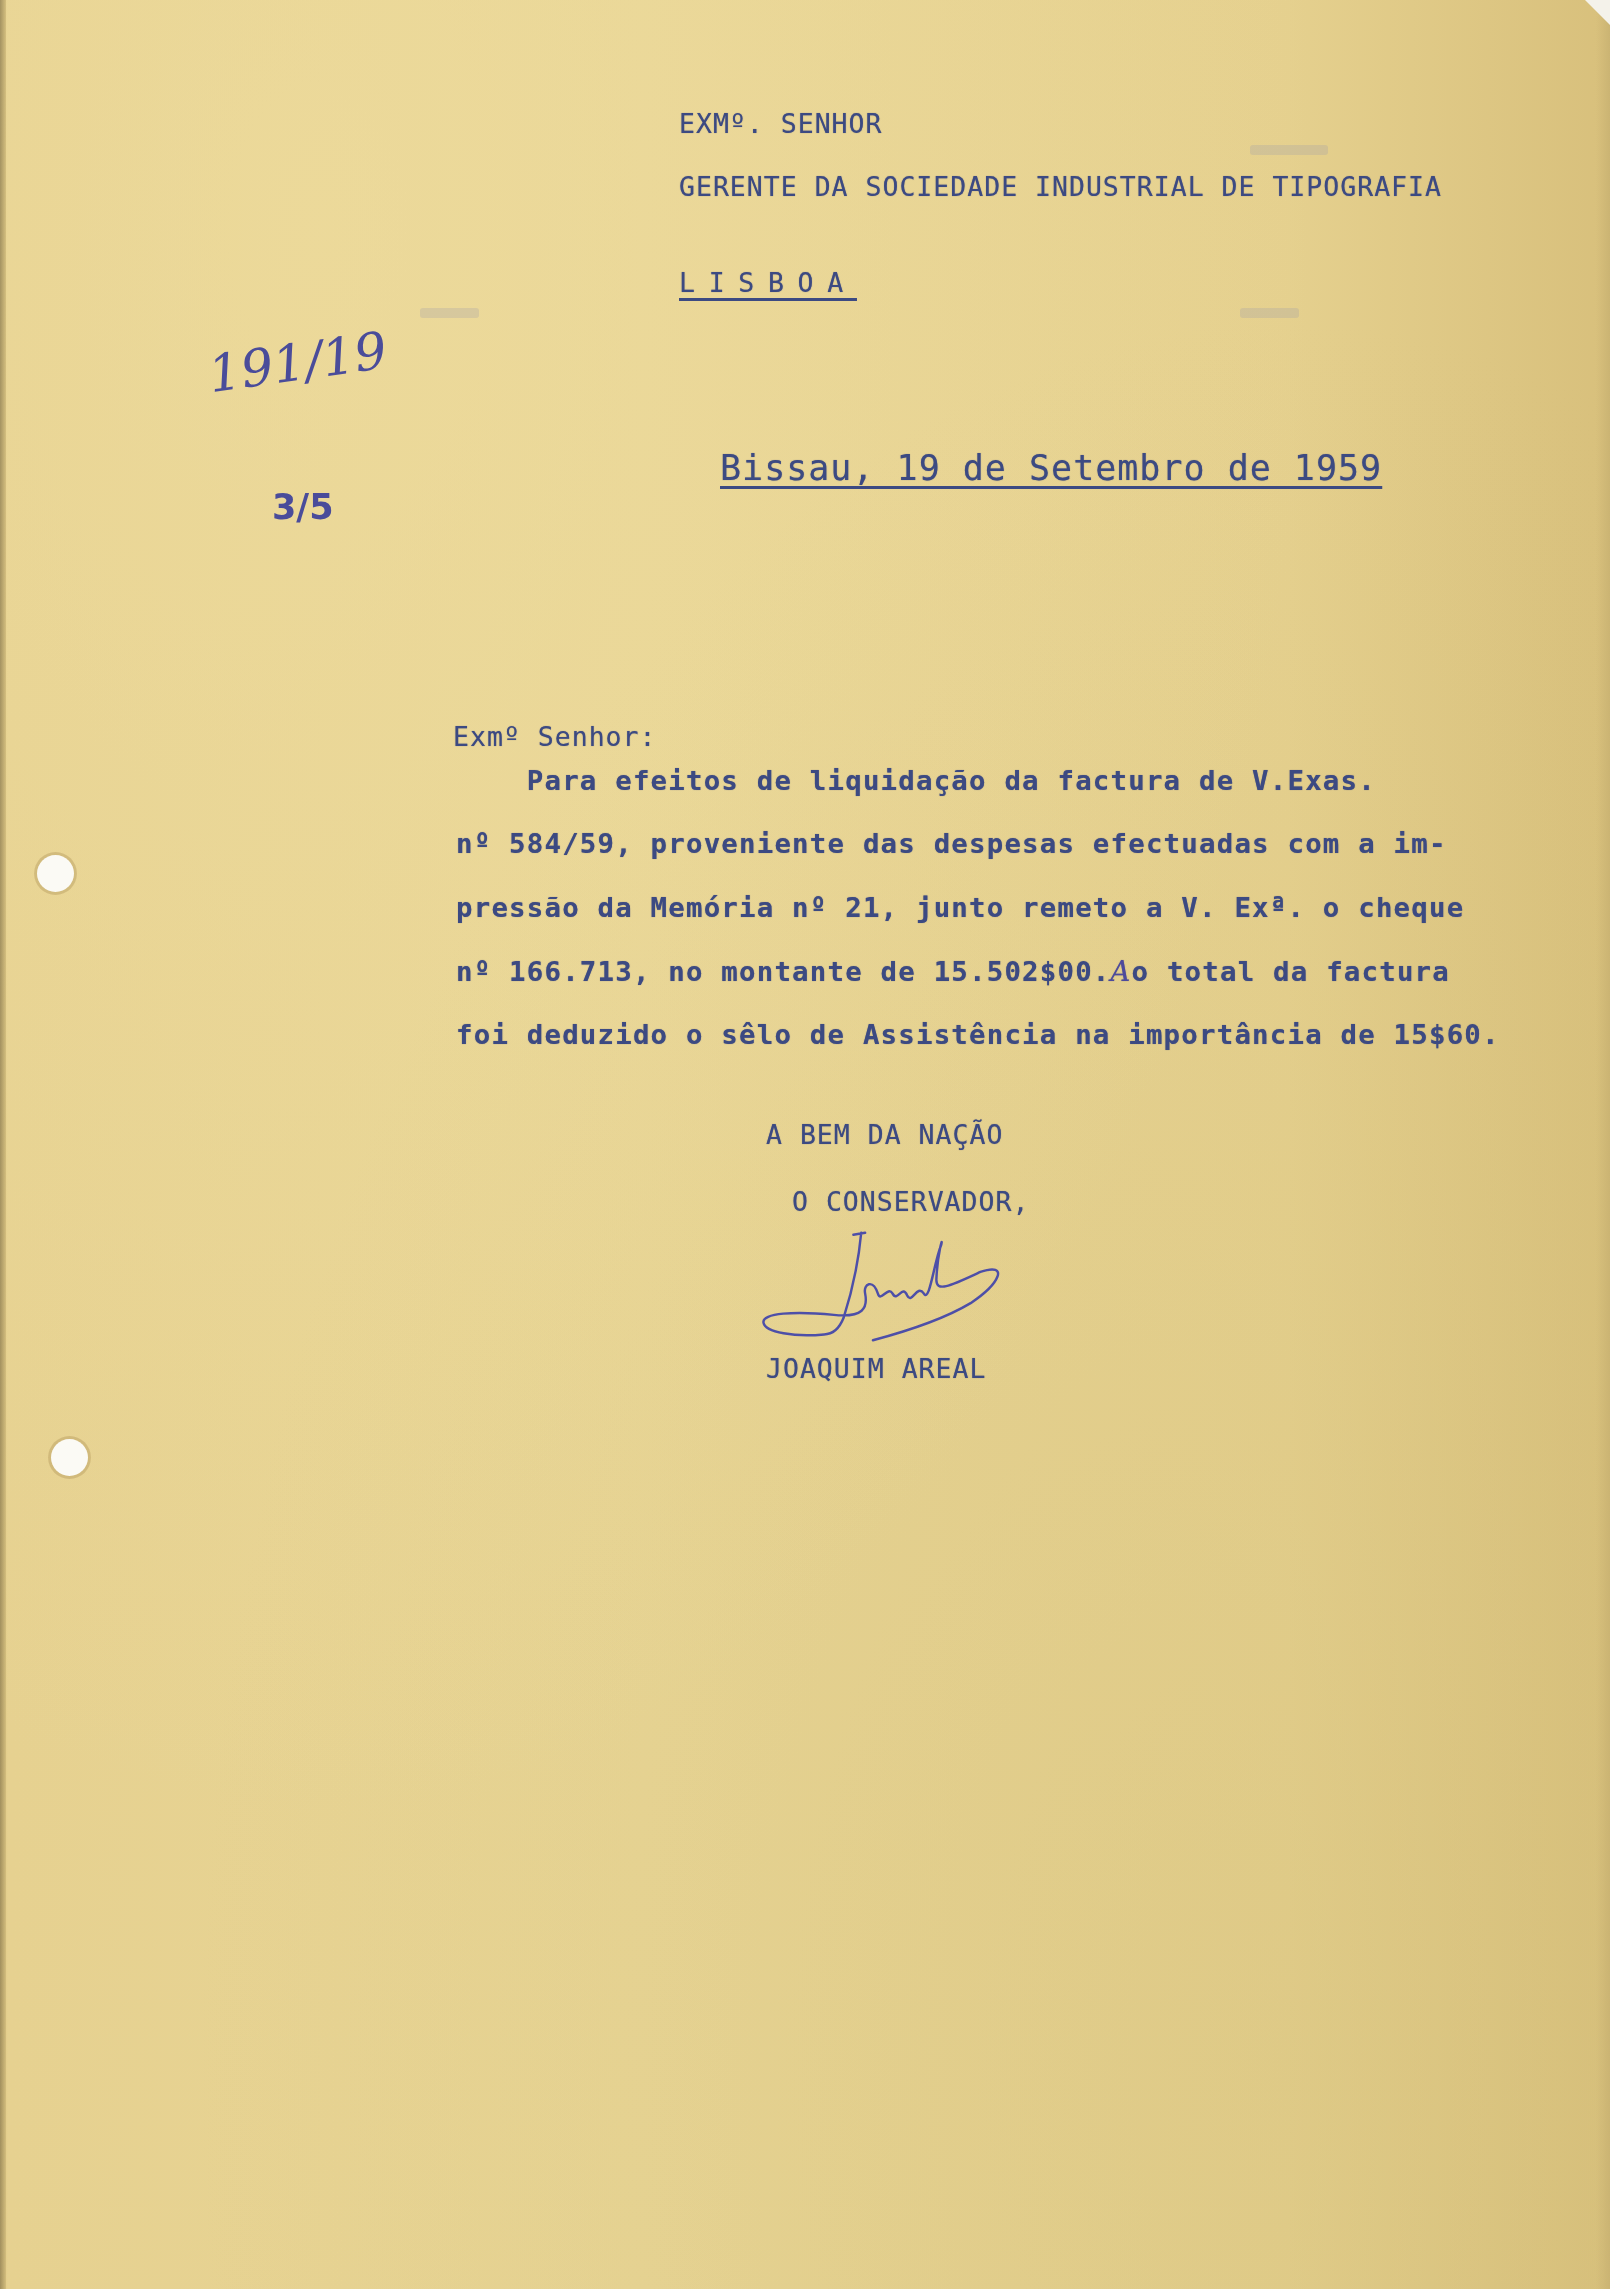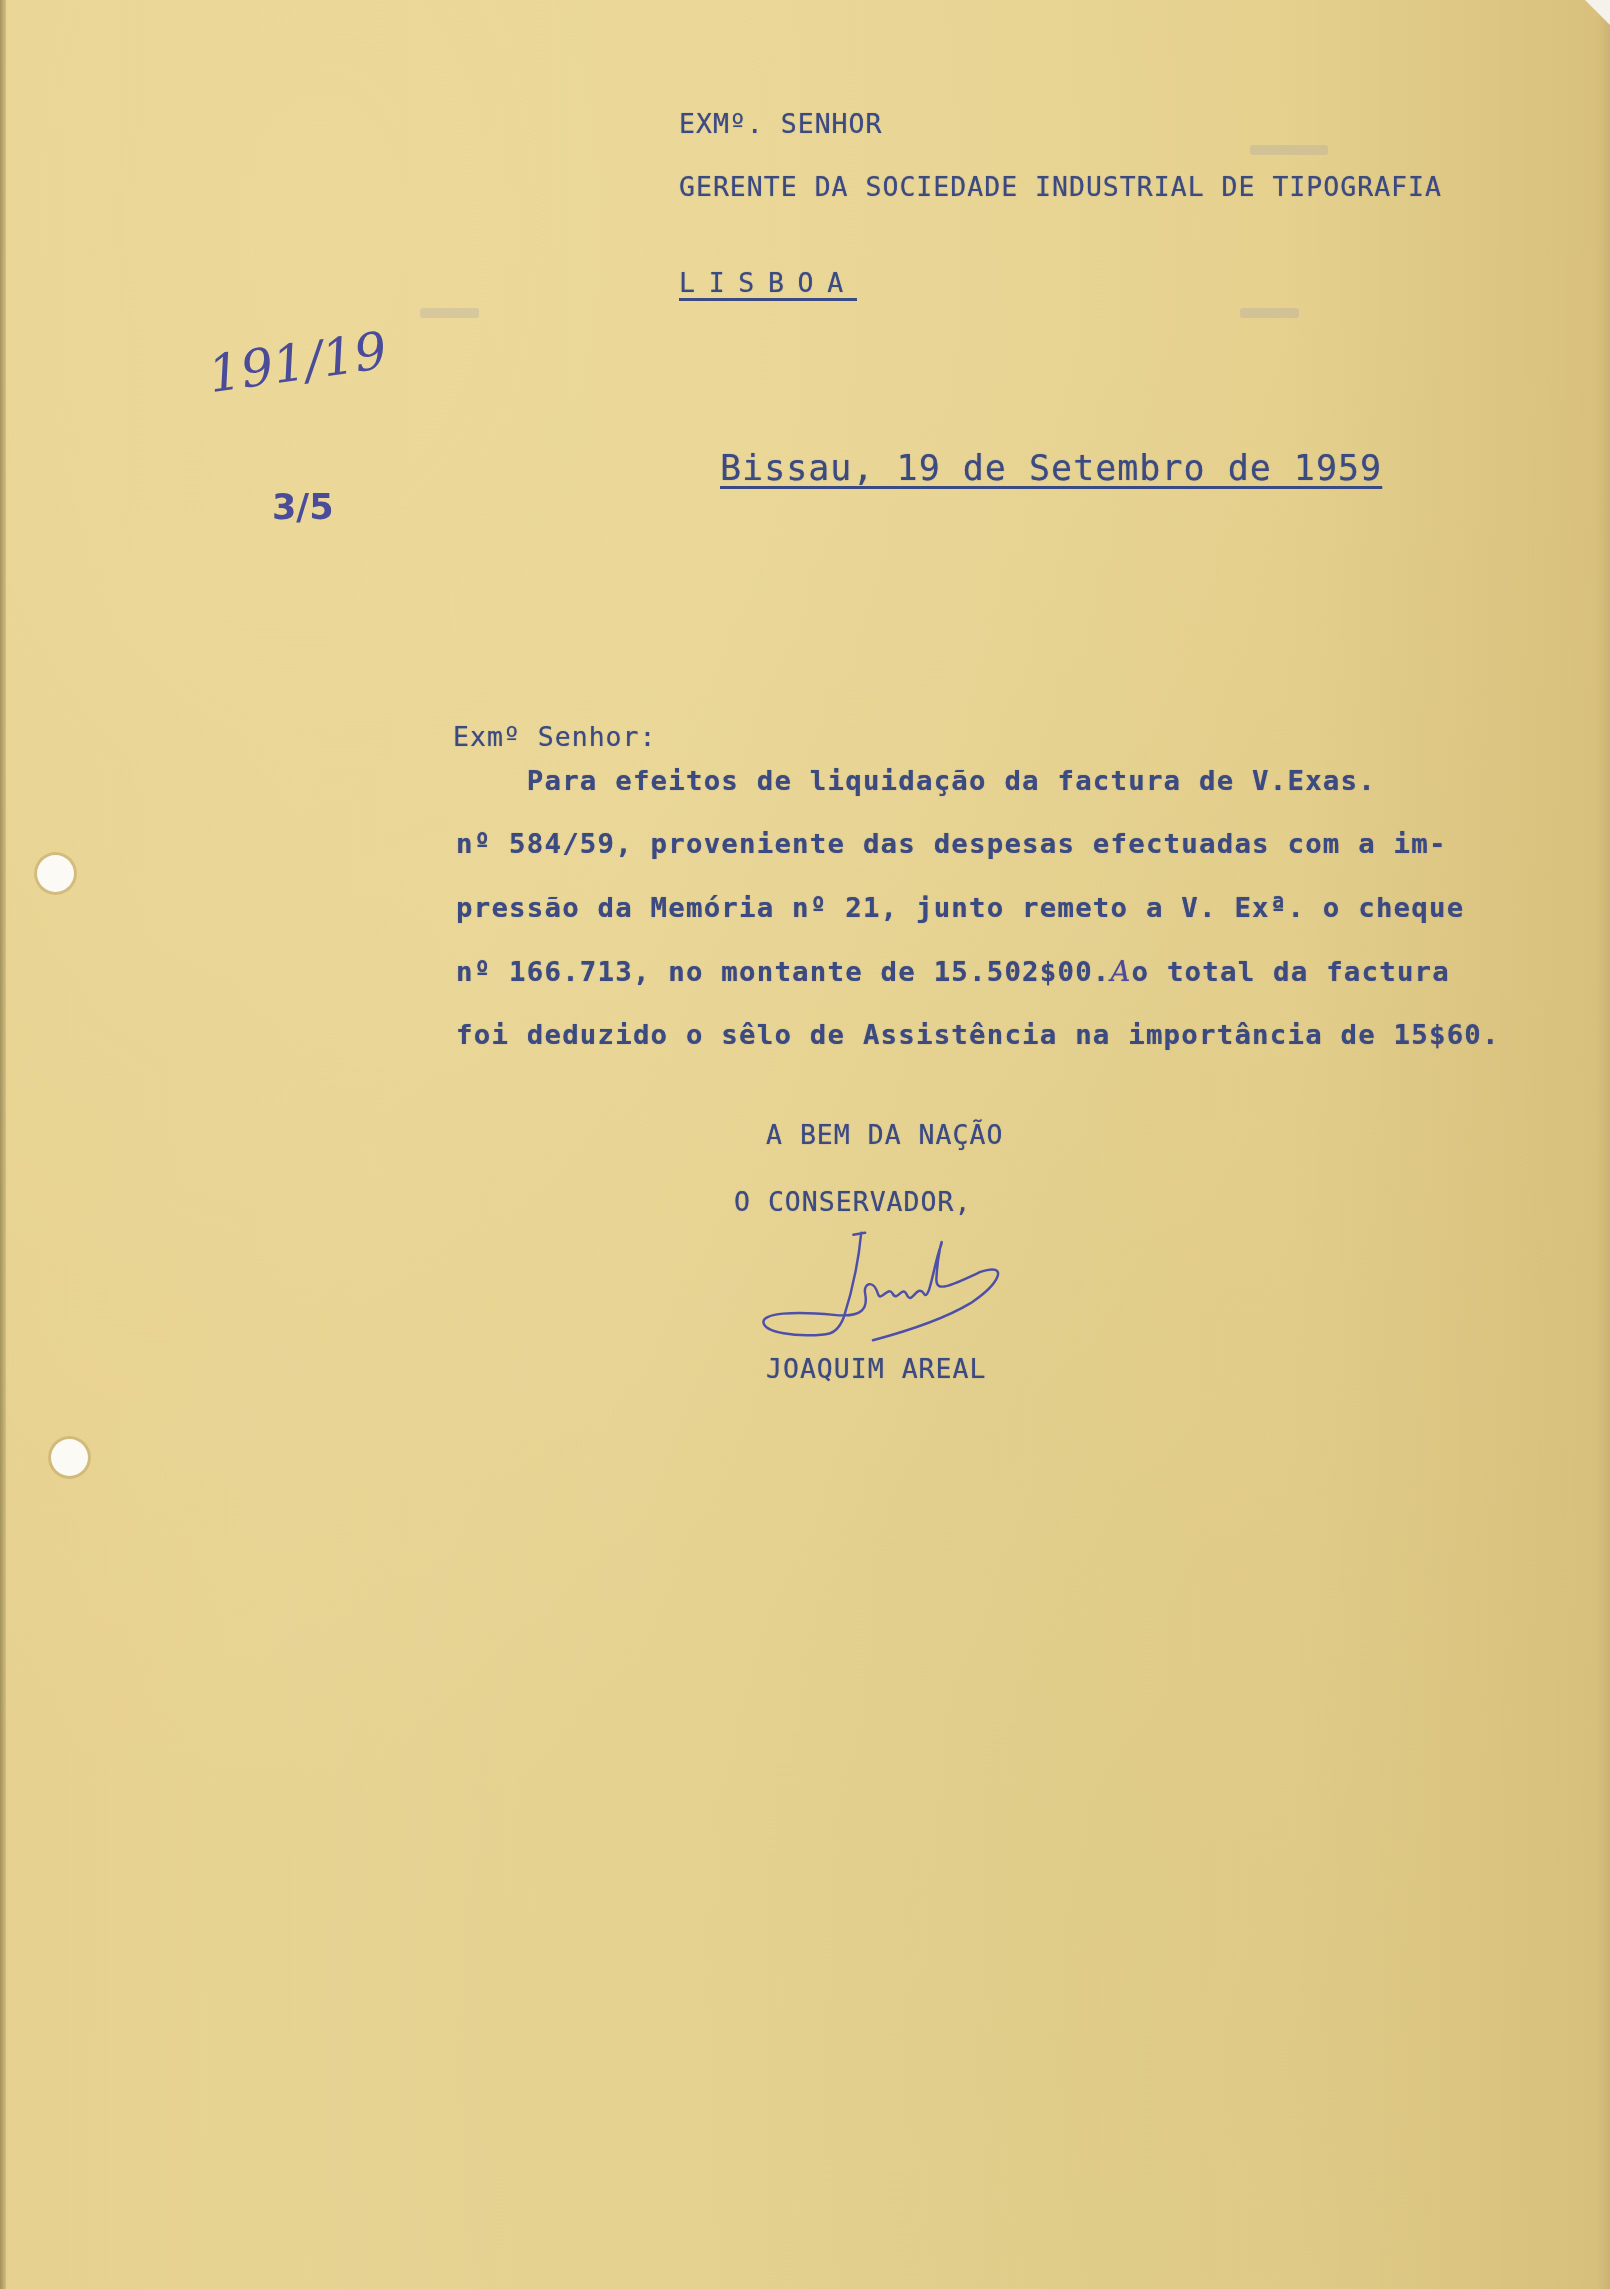--- a/index.html
+++ b/index.html
@@ -130,20 +130,20 @@
 
 <div>
   <div class="body-line" style="top:765px;">    Para efeitos de liquidação da factura de V.Exas.</div>
   <div class="body-line" style="top:828px;text-align:right;">nº 584/59, proveniente das despesas efectuadas com a im-</div>
   <div class="body-line" style="top:892px;">pressão da Memória nº 21, junto remeto a V. Exª. o cheque</div>
   <div class="body-line" style="top:956px;text-align:right;"><span>nº 166.713, no montante de 15.502$00.</span><span class="hand-a">A</span><span>o total da factura</span></div>
   <div class="body-line" style="top:1019px;">foi deduzido o sêlo de Assistência na importância de 15$60.</div>
 </div>
 
 <div class="typed bold" style="left:766px; top:1119px;">A BEM DA NAÇÃO</div>
-<div class="typed bold" style="left:734px; top:1186px;">O CONSERVADOR,</div>
+<div class="typed bold" style="left:792px; top:1186px;">O CONSERVADOR,</div>
 
 <svg class="signature" width="314" height="127" viewBox="0 0 320 130">
   <path d="M100 10 L112 8 M108 8 C105 40 98 70 90 95 C86 105 80 112 70 112 C40 115 10 110 8 100 C6 90 40 88 80 92 C110 95 115 85 112 70 C110 60 120 55 125 70 C128 80 135 62 140 70 C145 80 150 60 155 72 C160 82 165 60 172 70 C178 80 182 40 190 20 C192 10 186 30 185 55 C184 70 200 62 230 48 C260 38 250 60 220 80 C190 98 150 110 120 118" fill="none" stroke="#4d4fa8" stroke-width="2.5" stroke-linecap="round" stroke-linejoin="round"></path>
 </svg>
 
 <div class="typed bold" style="left:766px; top:1353px;">JOAQUIM AREAL</div>
 
 
 </body></html>

